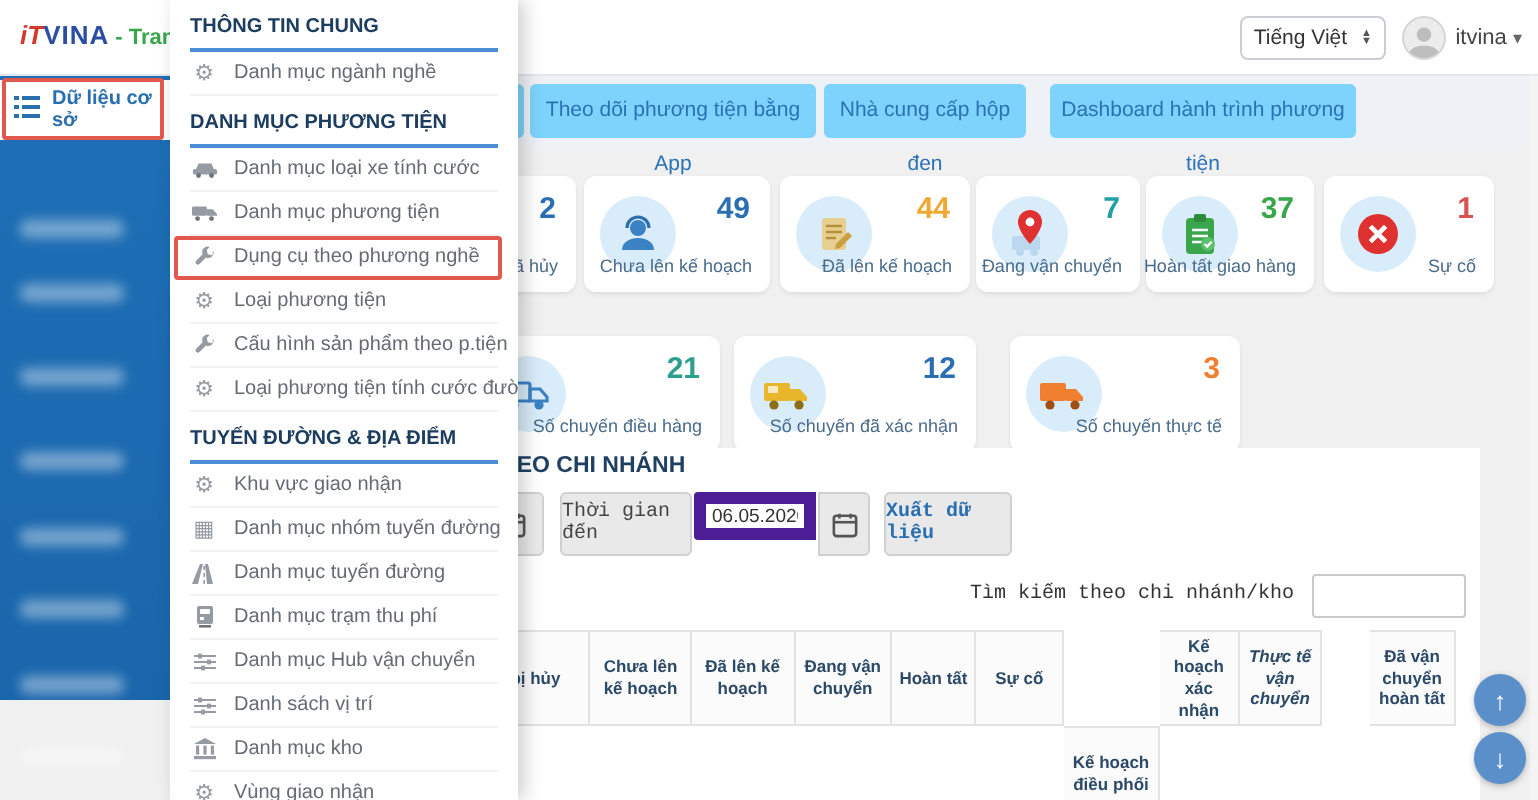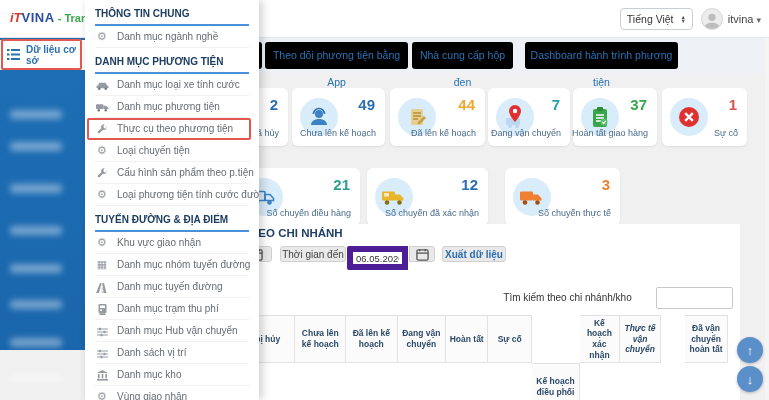--- a/index.html
+++ b/index.html
@@ -42,47 +42,47 @@
     color:#666b73; border-bottom:1px solid #f1f1f1; cursor:pointer; white-space:nowrap; }
   .mi .ic { width:14px; text-align:center; color:#969ba3; font-size:11px; flex:0 0 14px; }
   .mi svg { vertical-align:middle; }
 
   
   .ann { border:2px solid #e0584e; border-radius:2px; z-index:60; pointer-events:none; }
 
   
   .main { left:85px; top:38px; width:684px; height:362px; z-index:1; }
   .tabstrip { left:0; top:0; width:684px; height:35px; background:#eef2f7; }
-  .tab { top:4px; height:27px; line-height:27px; background:#000000; border-radius:3px;
+  .tab { top:4px; height:27px; line-height:27px; background:#7dd3fc; border-radius:3px;
     text-align:center; font-size:10.5px; color:#2a72b5; cursor:pointer; }
   .tab.partial { text-align:right; padding-right:5px; }
 
   .card { background:#fff; border-radius:6px; box-shadow:0 1px 2px rgba(0,0,0,.08); height:58px; }
   .icc { position:absolute; left:8px; top:10px; width:38px; height:38px; border-radius:50%;
     background:#d9ecf9; display:flex; align-items:center; justify-content:center; }
   .c-num { position:absolute; right:10px; top:8px; font-size:15px; font-weight:bold; }
   .c-lbl { position:absolute; right:9px; bottom:8px; font-size:9px; color:#4a6b8a; white-space:nowrap; }
   .n-blue{color:#2a6fb0}.n-orange{color:#f0a832}.n-teal{color:#21a0a8}
   .n-green{color:#3aa64c}.n-red{color:#d9534f}.n-teal2{color:#2e9e8f}
   .n-orange2{color:#f07f2f}.n-tan{color:#c9a87a}
 
   .panel { left:100px; top:186px; width:555px; height:176px; background:#fff; }
   .sec-title { left:158px; top:189px; font-size:11.5px; font-weight:bold; color:#1f3f63; }
 
   .btn-gray { background:#e9e9e9; border:1px solid #d0d0d0; border-radius:3px;
-    height:16px; display:flex; align-items:center; justify-content:center; cursor:pointer; }
+    height:32px; display:flex; align-items:center; justify-content:center; cursor:pointer;font-family:Liberation Mono, monospace; }
   .filter-lbl { left:195px; top:208px; width:66px; font-size:10px; color:#444; }
   .date-input { left:262px; top:208px; width:61px; height:24px; border:6px solid #4c1d95;
     border-radius:2px 0 0 2px; font-size:9.5px; padding:0 3px; color:#333;
     font-family:"Liberation Sans",sans-serif; }
   .cal1 { left:155px; top:208px; width:32px; }
   .cal2 { left:324px; top:208px; width:26px; border-radius:0 3px 3px 0; }
   .export { left:357px; top:208px; width:64px; font-size:10px; font-weight:bold; color:#2a6fb0; }
 
-  .search-lbl { left:400px; top:254px; width:165px; text-align:center; font-size:10px; color:#333; }
+  .search-lbl { left:400px; top:254px; width:165px; text-align:left; font-size:10px; color:#333;font-family:Liberation Mono, monospace; }
   .search-input { left:571px; top:249px; width:77px; height:22px; border:1px solid #c9c9c9;
     border-radius:2px; font-size:10px; padding:0 4px; }
 
   .table { left:120px; top:277px; width:523px; }
   .trow { display:flex; }
   .th { height:48px; background:#fbfbfb; border:1px solid #e2e2e2; border-left:none;
     font-size:8.5px; font-weight:bold; color:#2c4a68; text-align:center;
     display:flex; align-items:center; justify-content:center; padding:2px; line-height:1.25; }
   .th:first-child { border-left:1px solid #e2e2e2; }
   .td { height:28px; background:#fff; border:1px solid #e6e6e6; border-top:none; border-left:none;
@@ -339,25 +339,25 @@
         </svg>
     </span>
     <span>Danh mục phương tiện</span>
   </div>
   <div class="mi">
     <span class="ic">
       <svg width="11" height="11" viewBox="0 0 12 12">
           <path d="M10.5 2.5a3 3 0 0 1-4 3.8L3 9.8a1.2 1.2 0 0 1-1.8-1.8l3.5-3.5a3 3 0 0 1 3.8-4L7 2l.5 2.5L10 5z" fill="#969ba3"></path>
         </svg>
     </span>
-    <span>Thực cụ theo phương tiện</span>
+    <span>Dụng cụ theo phương nghề</span>
   </div>
   <div class="mi">
     <span class="ic">⚙</span>
-    <span>Loại chuyến tiện</span>
+    <span>Loại phương tiện</span>
   </div>
   <div class="mi">
     <span class="ic">
       <svg width="11" height="11" viewBox="0 0 12 12">
           <path d="M10.5 2.5a3 3 0 0 1-4 3.8L3 9.8a1.2 1.2 0 0 1-1.8-1.8l3.5-3.5a3 3 0 0 1 3.8-4L7 2l.5 2.5L10 5z" fill="#969ba3"></path>
         </svg>
     </span>
     <span>Cấu hình sản phẩm theo p.tiện</span>
   </div>
   <div class="mi">

